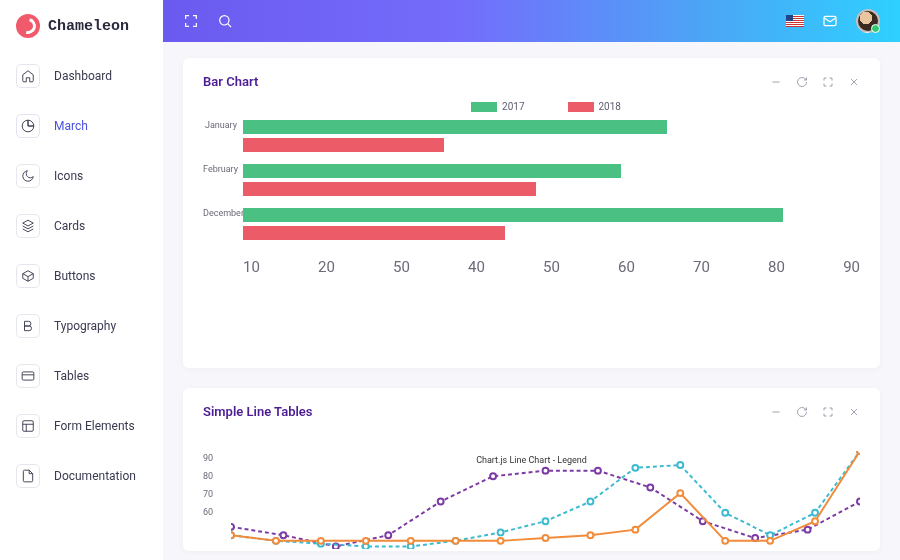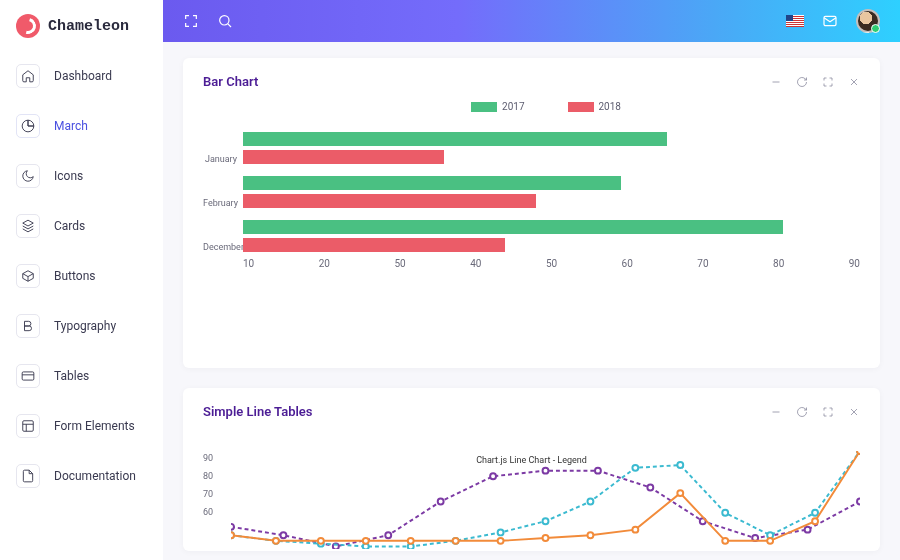--- a/index.html
+++ b/index.html
@@ -119,25 +119,25 @@
 .card-title { font-size: 13px; font-weight: 600; color: #4c1d95; }
 .card-tools { margin-left:auto; display:flex; gap:14px; color:#8b8ba0; }
 .card-tools .tool { width:12px; height:12px; cursor:pointer; stroke:#8b8ba0; fill:none; stroke-width:1.6; }
 .card-body { padding: 12px 20px 18px; }
 
 .legend { display:flex; justify-content:center; gap:14px; font-size:10px; color:#5d5d70; margin-bottom:8px;}
 .legend-item { display:flex; align-items:center; gap:5px;padding-left:29px;}
 .swatch { width:26px; height:10px; }
 
 .barchart { position:relative; height:230px; }
-.bar-row { display:flex; align-items:flex-end; height:44px; gap:2px;}
+.bar-row { display:flex; align-items:flex-start; height:44px; gap:2px;}
 .bar-label { width:38px; text-align:right; font-size:9px; color:#6a6a7a; padding-right:4px;}
 .bar-stack { flex:1; position:relative; display:flex; flex-direction:column; gap:4px; justify-content:center;}
 .bar { height:14px; }
-.xaxis { display:flex; margin-left:40px; justify-content:space-between; font-size:10px; color:#6a6a7a; margin-top:6px;}
+.xaxis { display:flex; margin-left:40px; justify-content:space-between; font-size:15px; color:#6a6a7a; margin-top:6px;}
 
 .linechart { height:120px; position:relative; overflow:hidden;}
 .line-title { text-align:center; font-size:9px; font-weight:400; color:#333; margin:24px 0 2px;}
 .lc-y { position:absolute; left:0; top:22px; display:flex; flex-direction:column; gap:8px; font-size:9px; color:#6a6a7a;}
 .lc-svg { position:absolute; left:28px; right:0; top:20px; bottom:0; }
 </style>
 </head>
 <body>
 
 <div class="layout">

